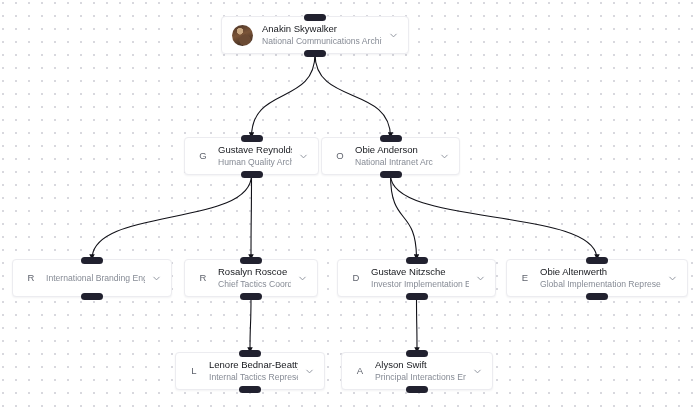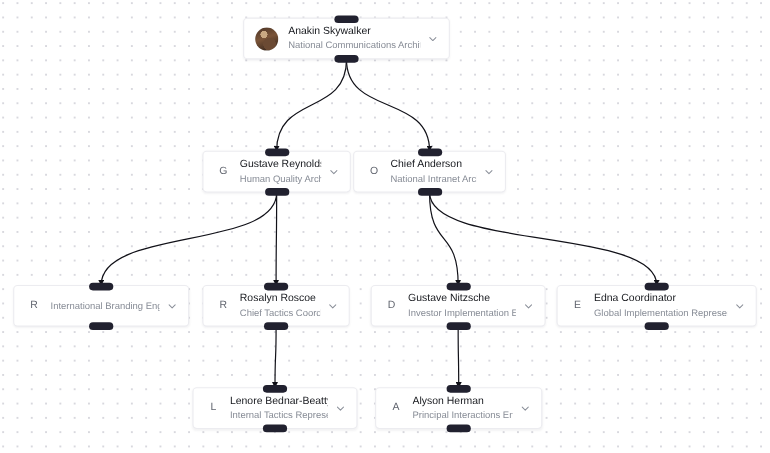--- a/index.html
+++ b/index.html
@@ -165,21 +165,21 @@
           <svg width="11" height="11" viewBox="0 0 24 24" fill="none" stroke="#8a8f99" stroke-width="2" stroke-linecap="round" stroke-linejoin="round">
             <polyline points="6 9 12 15 18 9"></polyline>
           </svg>
         </div>
         <div class="handle bottom"></div>
       </div>
       <div class="node" style="left: 321px; top: 137px; width: 139px; height: 38px;">
         <div class="handle top"></div>
         <div class="node-initial">O</div>
         <div class="node-text">
-          <div class="node-name">Chief Anderson</div>
+          <div class="node-name">Obie Anderson</div>
           <div class="node-title">National Intranet Architect</div>
         </div>
         <div class="node-chevron">
           <svg width="11" height="11" viewBox="0 0 24 24" fill="none" stroke="#8a8f99" stroke-width="2" stroke-linecap="round" stroke-linejoin="round">
             <polyline points="6 9 12 15 18 9"></polyline>
           </svg>
         </div>
         <div class="handle bottom"></div>
       </div>
       <div class="node" style="left: 12px; top: 259px; width: 160px; height: 38px;">
@@ -220,21 +220,21 @@
           <svg width="11" height="11" viewBox="0 0 24 24" fill="none" stroke="#8a8f99" stroke-width="2" stroke-linecap="round" stroke-linejoin="round">
             <polyline points="6 9 12 15 18 9"></polyline>
           </svg>
         </div>
         <div class="handle bottom"></div>
       </div>
       <div class="node" style="left: 506px; top: 259px; width: 182px; height: 38px;">
         <div class="handle top"></div>
         <div class="node-initial">E</div>
         <div class="node-text">
-          <div class="node-name">Edna Coordinator</div>
+          <div class="node-name">Obie Altenwerth</div>
           <div class="node-title">Global Implementation Representative</div>
         </div>
         <div class="node-chevron">
           <svg width="11" height="11" viewBox="0 0 24 24" fill="none" stroke="#8a8f99" stroke-width="2" stroke-linecap="round" stroke-linejoin="round">
             <polyline points="6 9 12 15 18 9"></polyline>
           </svg>
         </div>
         <div class="handle bottom"></div>
       </div>
       <div class="node" style="left: 175px; top: 352px; width: 150px; height: 38px;">
@@ -248,21 +248,21 @@
           <svg width="11" height="11" viewBox="0 0 24 24" fill="none" stroke="#8a8f99" stroke-width="2" stroke-linecap="round" stroke-linejoin="round">
             <polyline points="6 9 12 15 18 9"></polyline>
           </svg>
         </div>
         <div class="handle bottom"></div>
       </div>
       <div class="node" style="left: 341px; top: 352px; width: 152px; height: 38px;">
         <div class="handle top"></div>
         <div class="node-initial">A</div>
         <div class="node-text">
-          <div class="node-name">Alyson Herman</div>
+          <div class="node-name">Alyson Swift</div>
           <div class="node-title">Principal Interactions Engineer</div>
         </div>
         <div class="node-chevron">
           <svg width="11" height="11" viewBox="0 0 24 24" fill="none" stroke="#8a8f99" stroke-width="2" stroke-linecap="round" stroke-linejoin="round">
             <polyline points="6 9 12 15 18 9"></polyline>
           </svg>
         </div>
         <div class="handle bottom"></div>
       </div>
     </div>

